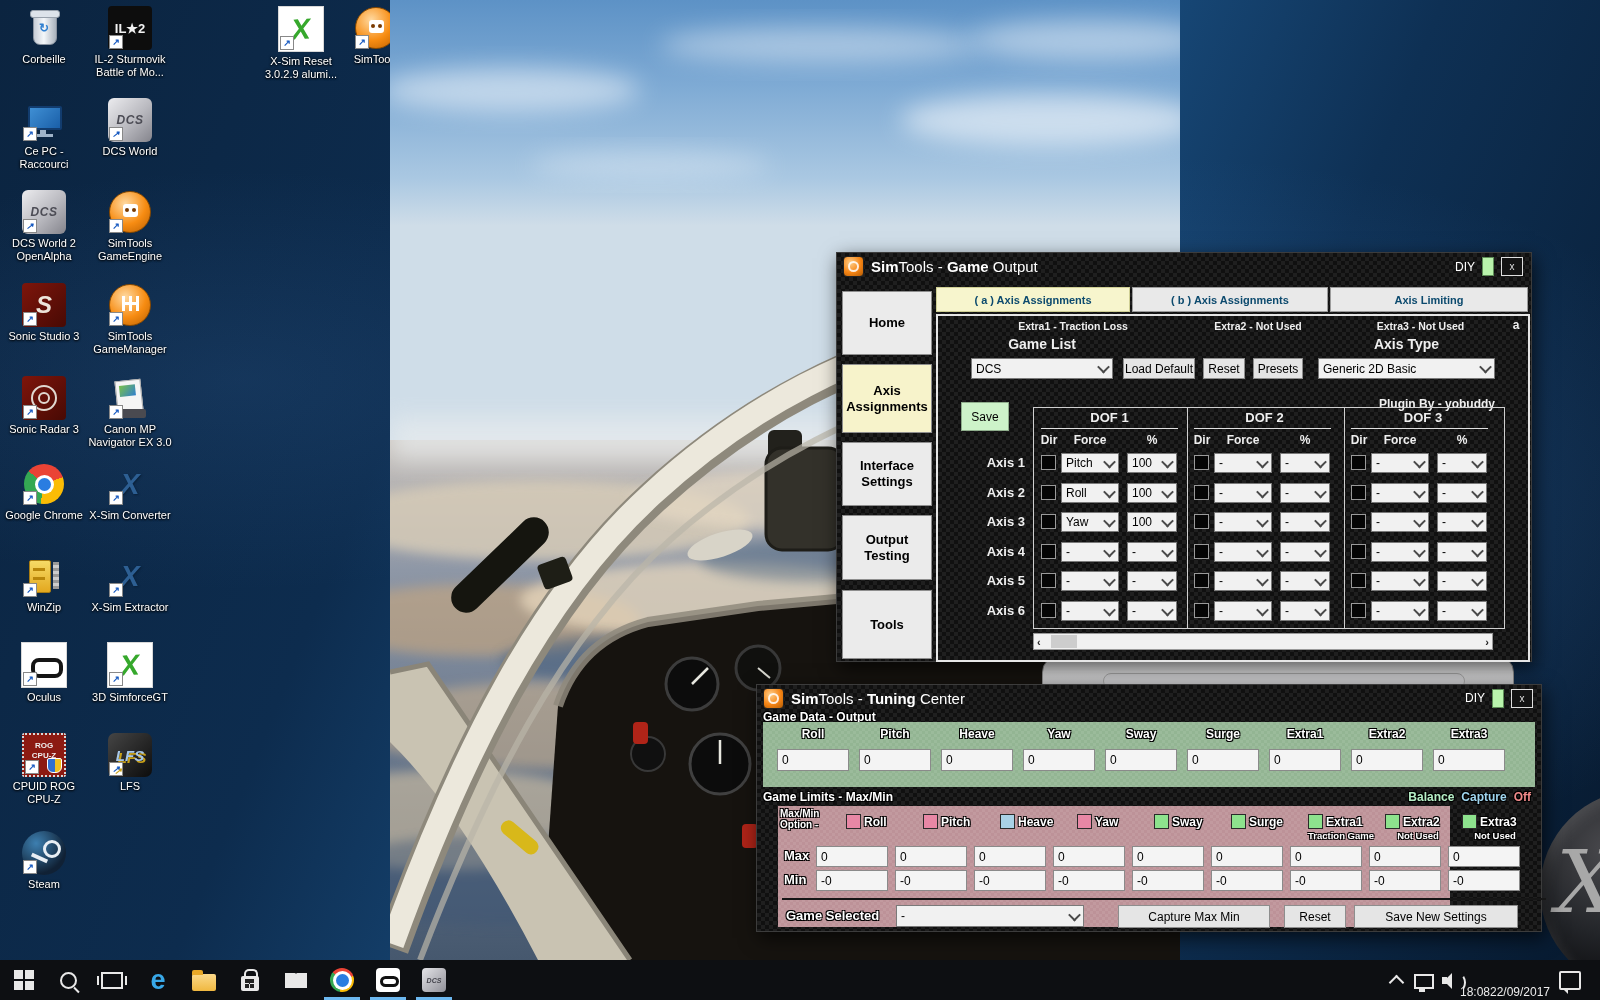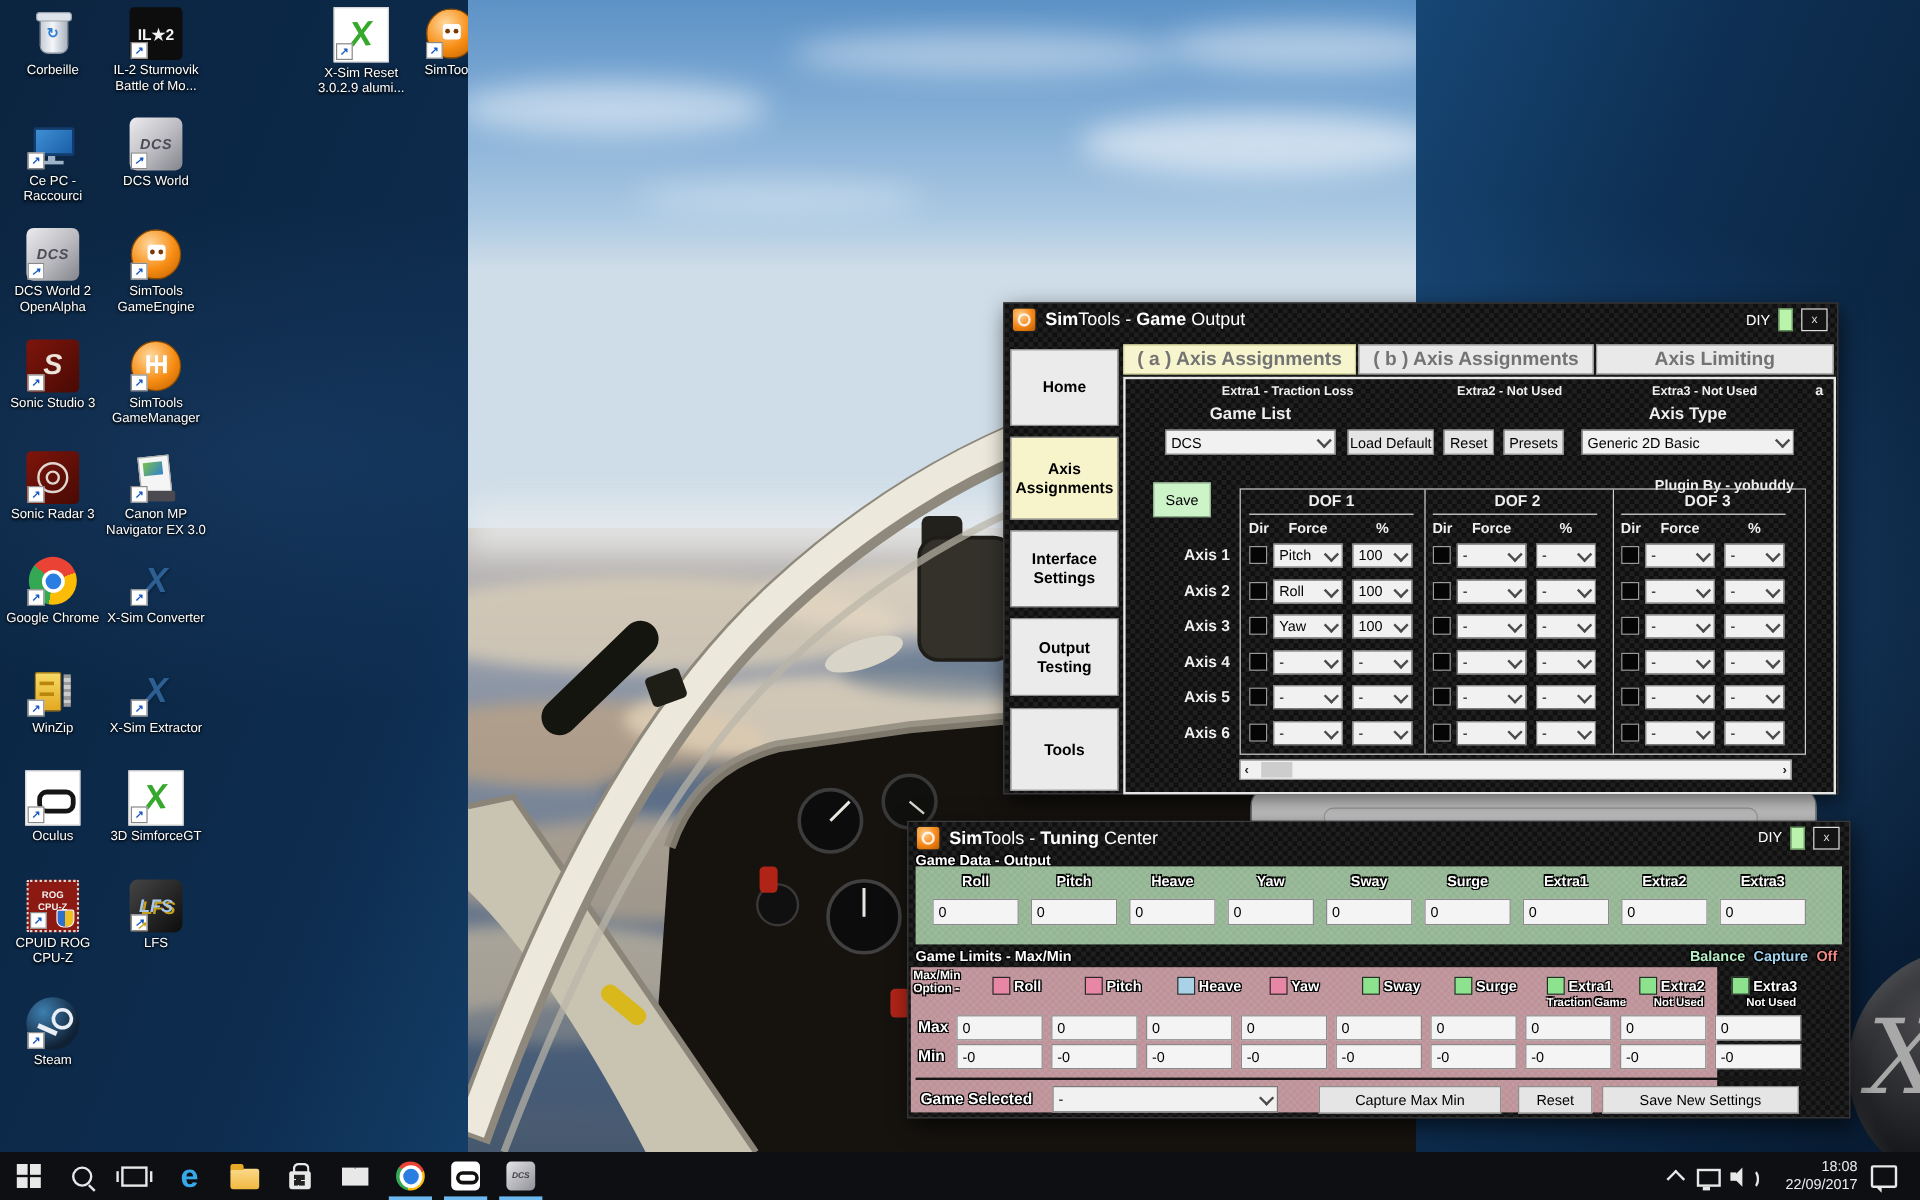--- a/index.html
+++ b/index.html
@@ -65,21 +65,21 @@
   .titlebar{height:27px;display:flex;align-items:center;padding:0 8px 0 6px;gap:7px}
   .tIcon{width:19px;height:19px;border-radius:4px;background:radial-gradient(circle at 35% 30%,#ffcf8a,#f58414 55%,#b35c05);
     border:1px solid #222;position:relative;flex:none}
   .tIcon::after{content:"";position:absolute;inset:4px;border:2px solid rgba(255,255,255,.85);border-radius:50%}
   .tTitle{color:#fff;font-size:15px;white-space:nowrap}
   .tTitle b{font-weight:bold}
   .diy{color:#fff;font-size:12px;margin-left:auto}
   .gled{width:10px;height:17px;background:#b9f3ac;border:1px solid #5f8f58;flex:none}
   .xbtn{width:20px;height:17px;border:1px solid #e0e0e0;color:#ddd;font-size:10px;display:flex;align-items:center;
     justify-content:center;background:#141414;flex:none;cursor:pointer}
-  .tab{position:absolute;height:23px;background:#e9e9e9;border:1px solid #9c9c9c;font-weight:bold;font-size:16px;color:#737373;
+  .tab{position:absolute;height:23px;background:#e9e9e9;border:1px solid #9c9c9c;font-weight:bold;font-size:11px;color:#0c4a6e;
     display:flex;align-items:center;justify-content:center;cursor:pointer}
   .tab.sel{background:#f7f5cd;border-color:#cfcf94}
   .side{position:absolute;left:5px;width:88px;background:#ebebeb;border:1px solid #8e8e8e;font-weight:bold;font-size:13px;color:#000;
     display:flex;align-items:center;justify-content:center;text-align:center;line-height:16px;cursor:pointer}
   .side.sel{background:#f7f3cb}
   .panel{position:absolute;border:2px solid #e6e6e6}
   .wlbl{position:absolute;color:#efefef;font-weight:bold;text-align:center}
   .ws{position:absolute;display:flex;align-items:center;justify-content:space-between;background:#f1f1f1;
     border:1px solid #7a7a7a;font-size:12px;color:#000;padding:0 4px;box-sizing:border-box;cursor:pointer}
   .chev{width:7px;height:7px;border-right:2px solid #4a4a4a;border-bottom:2px solid #4a4a4a;
@@ -634,21 +634,21 @@
     <div class="tin" style="left:670px;top:27px;width:72px;height:22px">0</div>
   </div>
 
   <div class="wlbl ol" style="left:6px;top:105px;width:220px;font-size:12px;text-align:left">Game Limits - Max/Min</div>
   <div class="abs" style="right:10px;top:105px;display:flex;gap:7px;font-size:12px;font-weight:bold">
     <span class="ol" style="color:#b6eec6">Balance</span>
     <span class="ol" style="color:#9fd4ee">Capture</span>
     <span class="ol" style="color:#f08a8a">Off</span>
   </div>
 
-  <div class="abs pp" style="left:2px;top:121px;width:672px;height:121px">
+  <div class="abs pp" style="left:21px;top:121px;width:672px;height:121px">
     <div class="wlbl ol" style="left:2px;top:2px;width:60px;font-size:10px;line-height:11px;text-align:left">
       <div>Max/Min</div>
         <div>Option -</div>
     </div>
 
     <div class="cgrp" style="left:68px;top:8px">
         <span class="ccb" style="background-color: rgb(232, 135, 165);"></span>
         <span class="ol">Roll</span>
       </div>
     <div class="cgrp" style="left:145px;top:8px">
@@ -769,20 +769,20 @@
       <div class="chevUp"></div>
     </div>
   <div class="tbBtn" style="left:1410px;width:28px">
       <div class="netic"></div>
     </div>
   <div class="tbBtn" style="left:1438px;width:30px">
       <div class="spk">
         <i></i>
       </div>
     </div>
-  <div class="tbBtn clock" style="left:1462px;width:86px;flex-direction:column;align-items:flex-end;justify-content:center">
+  <div class="tbBtn clock" style="left:1462px;width:86px;flex-direction:row;align-items:flex-end;justify-content:center">
     <div>18:08</div>
     <div>22/09/2017</div>
   </div>
   <div class="tbBtn" style="left:1552px;width:36px">
       <div class="acic"></div>
     </div>
 </div>
 
 </body></html>

